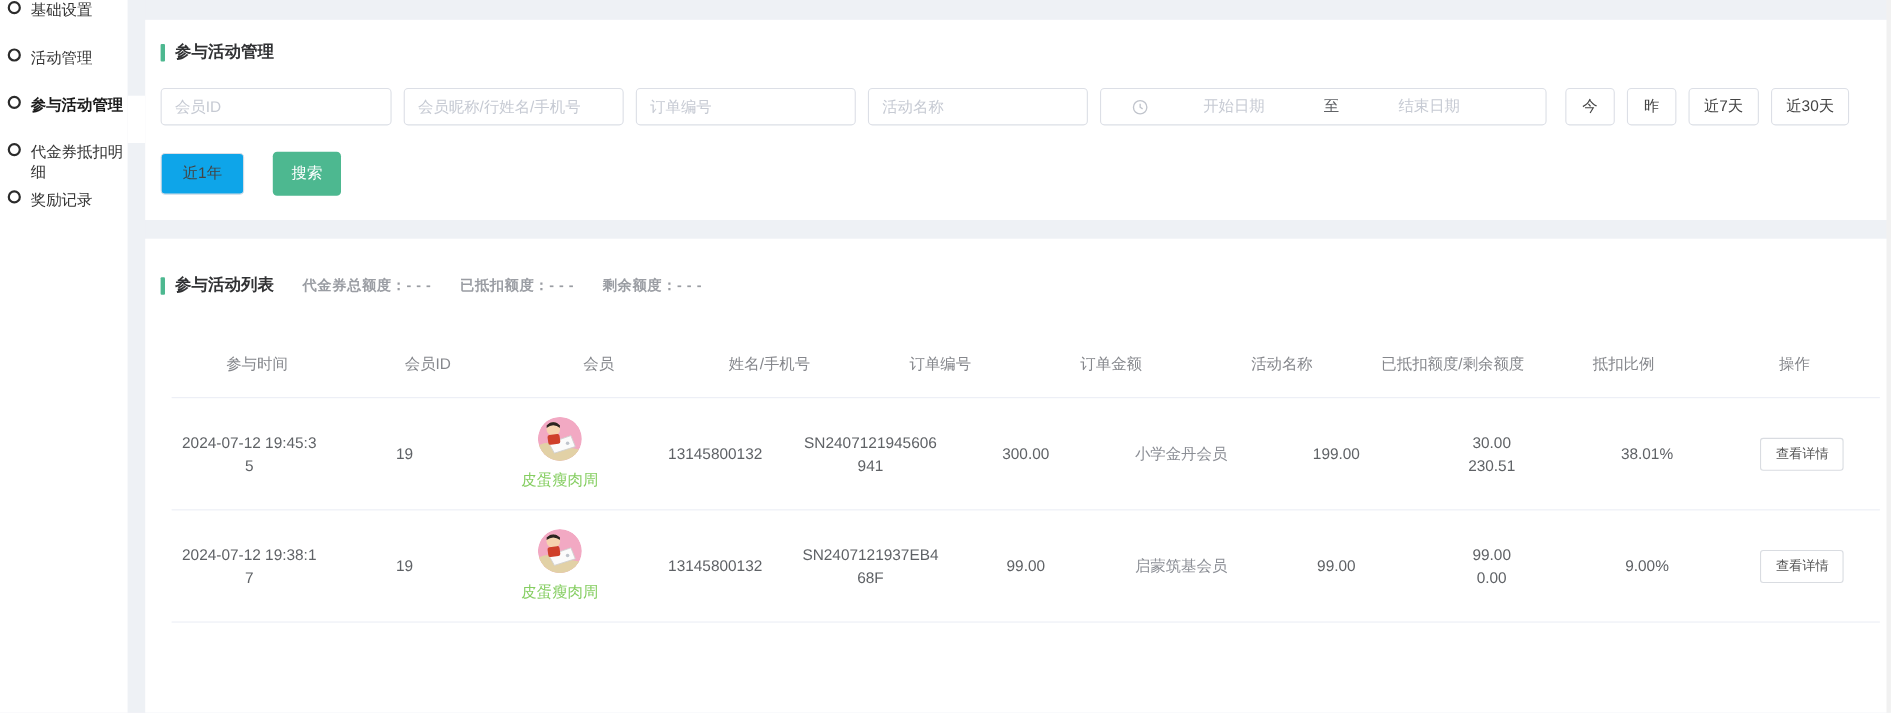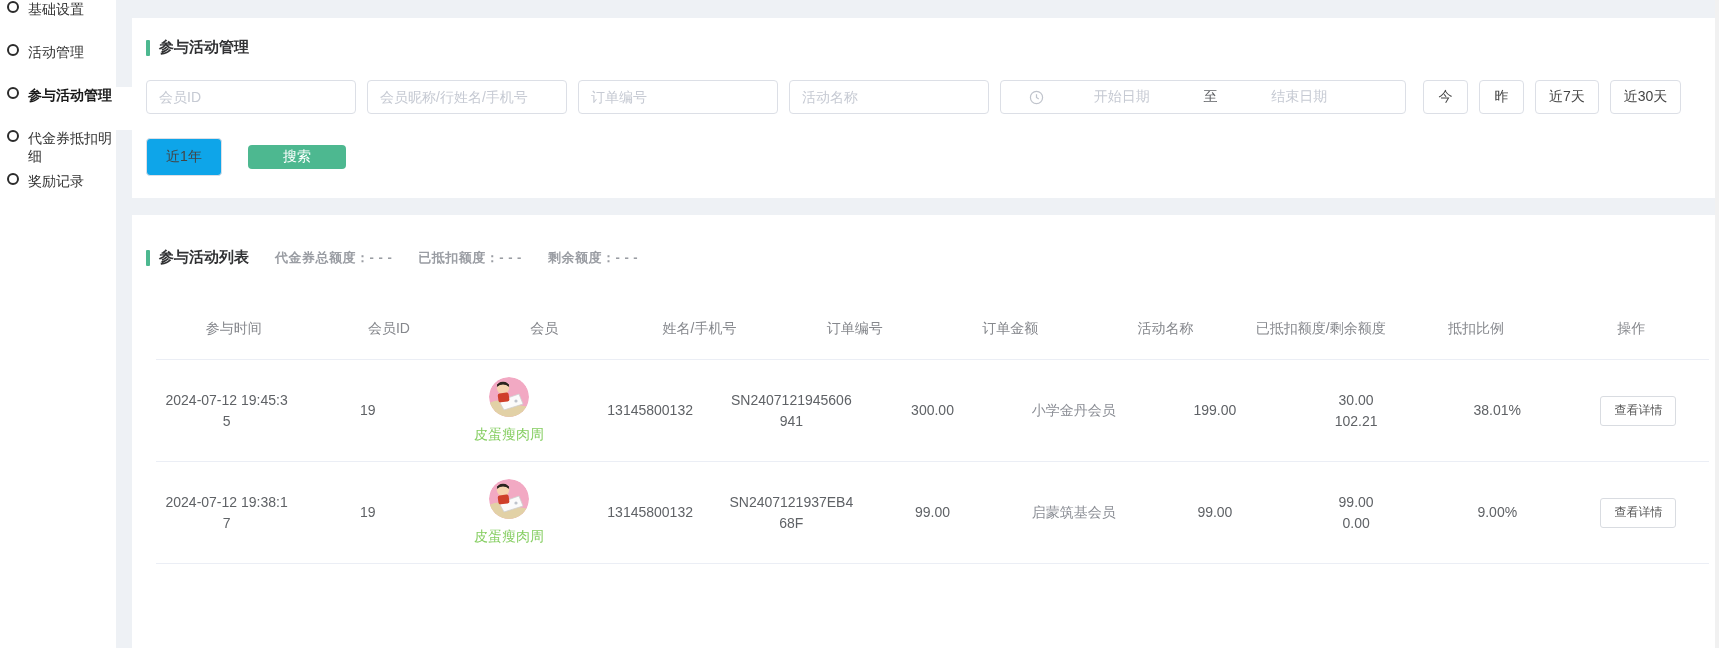--- a/index.html
+++ b/index.html
@@ -35,21 +35,21 @@
   .w-nick { width:200px; }
   .w-order { width:200px; }
   .w-activity { width:200px; }
   .daterange { width:406px; height:34px; border:1px solid #dcdfe6; border-radius:4px; display:flex; align-items:center; padding:0 28px; background:#fff; cursor:pointer; }
   .daterange .ph { flex:1; text-align:center; color:#c6cad3; }
   .daterange .to { color:#606266; padding:0 4px; }
   .clock { width:15px; height:15px; color:#c0c4cc; flex-shrink:0; }
   .quick-btn { height:34px; min-width:45px; padding:0 13px; background:#fff; border:1px solid #dcdfe6; border-radius:4px; font-size:14px; color:#444; cursor:pointer; font-family:inherit; }
   .quick-btn.first { margin-left:6px; }
   .btn-year { height:38px; min-width:76px; padding:0 18px; background:#0ea5e9; border:1px solid #dcdfe6; border-radius:4px; font-size:14px; color:#444; cursor:pointer; font-family:inherit; }
-  .btn-search { height:24px; padding:0 35px; background:var(--accent,#4db890); border:none; border-radius:4px; color:#fff; font-size:14px; cursor:pointer; font-family:Liberation Sans, sans-serif; }
+  .btn-search { height:40px; padding:0 17px; background:var(--accent,#4db890); border:none; border-radius:4px; color:#fff; font-size:14px; cursor:pointer; font-family:Liberation Sans, sans-serif; }
 
   
   .list-panel { flex:1; padding:33px 10px 0 14px; }
   .list-head { display:flex; align-items:center; }
   .summary { display:flex; gap:26px; margin-left:26px; }
   .summary .stat { color:#9a9da3; font-size:13px; font-weight:bold; letter-spacing:.5px; }
 
   .table { margin:30px 0 0 10px; }
   .trow { display:flex; align-items:center; }
   .trow.head { min-height:62px; }
@@ -188,21 +188,21 @@
               <span class="nickname">皮蛋瘦肉周</span>
             </div>
           </div>
           <div class="cell">13145800132</div>
           <div class="cell">SN2407121945606941</div>
           <div class="cell">300.00</div>
           <div class="cell activity">小学金丹会员</div>
           <div class="cell">199.00</div>
           <div class="cell two-line">
             <span>30.00</span>
-            <span>102.21</span>
+            <span>230.51</span>
           </div>
           <div class="cell">38.01%</div>
           <div class="cell">
             <button class="detail-btn">查看详情</button>
           </div>
         </div>
 
         <div class="trow body">
           <div class="cell">2024-07-12 19:38:17</div>
           <div class="cell">19</div>

